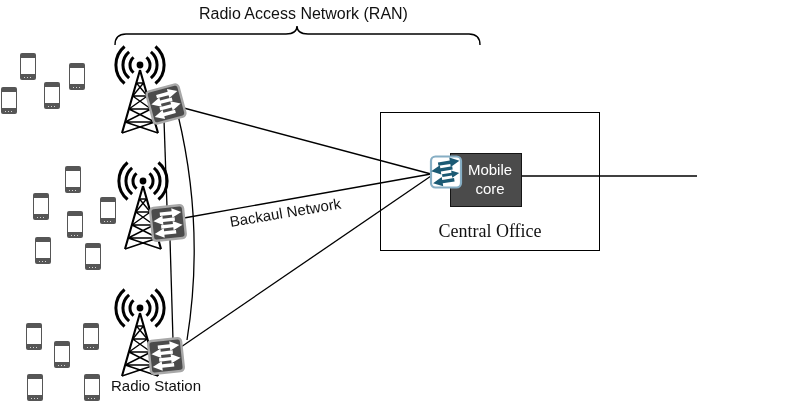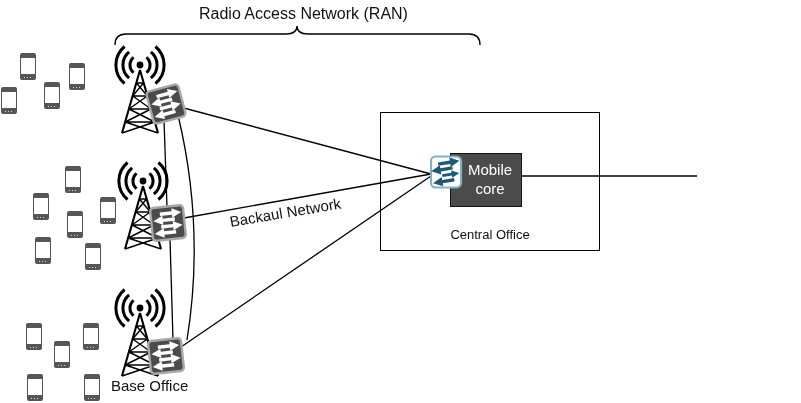--- a/index.html
+++ b/index.html
@@ -5,21 +5,21 @@
   html,body{margin:0;padding:0;background:#fff;}
   #stage{position:relative;width:801px;height:403px;background:#fff;overflow:hidden;
          font-family:"Liberation Sans",sans-serif;color:var(--text,#111);}
   #net-svg{position:absolute;left:0;top:0;z-index:1;}
   .lbl{position:absolute;z-index:3;font-size:15px;line-height:1.15;white-space:nowrap;}
   .lbl-ran{left:199px;top:5px;width:212px;font-size:16px;}
   .lbl-backhaul{left:229px;top:203px;width:122px;transform:rotate(-9.5deg);transform-origin:50% 50%;}
   .lbl-base{left:111px;top:377px;}
   .co-box{position:absolute;left:380px;top:112px;width:220px;height:139px;z-index:2;
           border:1.5px solid #000;box-sizing:border-box;background:transparent;}
-  .co-label{position:absolute;left:0;bottom:8px;width:100%;text-align:center;font-size:13px;}
+  .co-label{position:absolute;left:0;bottom:8px;width:100%;text-align:center;font-size:18px;font-family:Liberation Serif, serif;}
   .core-box{position:absolute;left:450px;top:153px;width:72px;height:54px;z-index:3;
             background:var(--node-dark);border:1px solid #151515;box-sizing:border-box;
             color:var(--text-inverse,#fff);font-size:15px;line-height:1.25;
             display:flex;align-items:center;justify-content:center;text-align:center;
             padding-left:8px;}
   .co-switch{position:absolute;left:427px;top:155px;width:38px;height:34px;z-index:4;}
   .co-switch svg{overflow:visible;}
   .cloud{position:absolute;left:687px;top:136px;width:113px;height:76px;z-index:3;}
   .cloud svg{position:absolute;left:0;top:0;}
   .cloud-label{position:absolute;left:0;top:0;width:100%;height:100%;z-index:1;
@@ -79,21 +79,21 @@
         <use href="#switch-sym" transform="translate(166,104) rotate(-15)"></use>
         <use href="#tower-sym" x="117" y="161"></use>
         <use href="#switch-sym" transform="translate(168,223) rotate(-6)"></use>
         <use href="#tower-sym" x="114" y="288"></use>
         <use href="#switch-sym" transform="translate(166,356) rotate(-6)"></use>
       </g>
   </svg>
 
   <div class="lbl lbl-ran">Radio Access Network (RAN)</div>
   <div class="lbl lbl-backhaul">Backaul Network</div>
-  <div class="lbl lbl-base">Base Office</div>
+  <div class="lbl lbl-base">Radio Station</div>
 
   <div class="co-box">
     <div class="co-label">Central Office</div>
   </div>
 
   <div class="core-box">
     <span>Mobile core</span>
   </div>
 
   <div class="co-switch">

